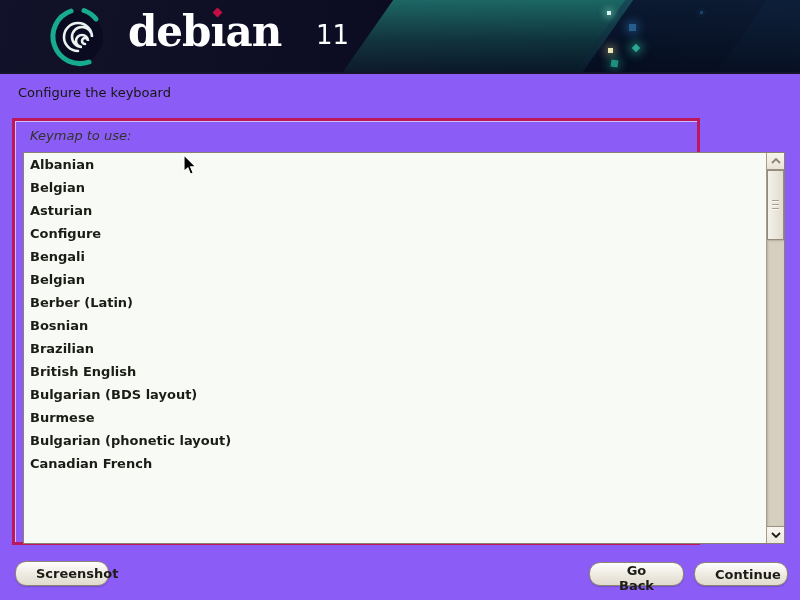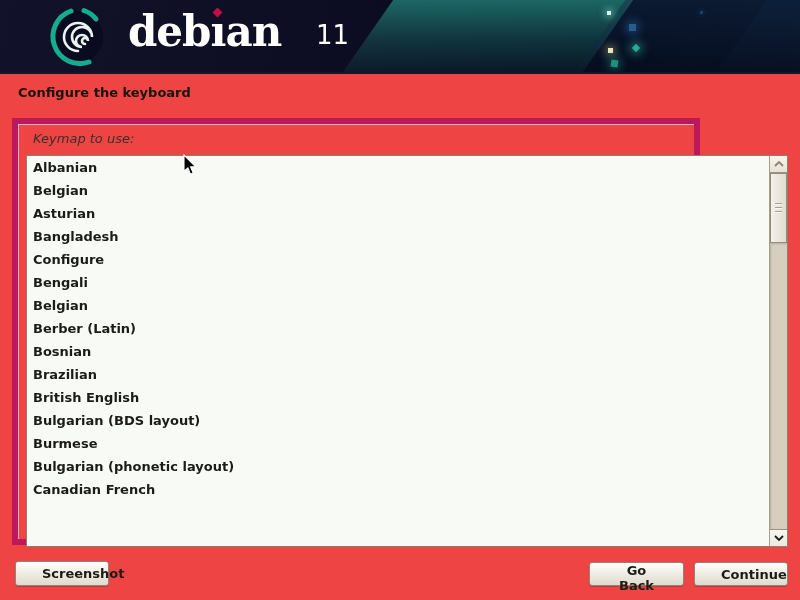--- a/index.html
+++ b/index.html
@@ -1,18 +1,18 @@
 <!DOCTYPE html>
 <html style="--highlight: #10988a;"><head>
 <meta charset="utf-8">
 <style>
   * { margin:0; padding:0; box-sizing:border-box; }
   html,body { width:800px; height:600px; }
   body { font-family:"DejaVu Sans","Liberation Sans",sans-serif; }
-  .screen { position:relative; width:800px; height:600px; background:#ef4444; overflow:hidden; }
+  .screen { position:relative; width:800px; height:600px; background:#8b5cf6; overflow:hidden; }
 
   
   .header { position:absolute; left:0; top:0; width:800px; height:74px;
             background:linear-gradient(100deg,#12122a 0%,#0c0c22 45%,#04091a 78%,#060b1c 100%);
             overflow:hidden; border-bottom:2px solid #15152b; }
   .band { position:absolute; top:-10px; bottom:-10px; transform:skewX(-35deg); }
   .band-teal { left:368px; width:240px;
                background:linear-gradient(to bottom, rgba(35,134,125,.85) 0%, rgba(26,100,98,.45) 55%, rgba(14,56,66,.12) 100%); }
   .band-navy { left:600px; width:230px; background:linear-gradient(to bottom, rgba(18,44,74,.55), rgba(10,26,48,.12)); }
   .band-far  { left:742px; width:130px; background:linear-gradient(to bottom, rgba(16,40,68,.38), rgba(8,20,40,.08)); }
@@ -26,24 +26,24 @@
   .logo-swirl { position:absolute; left:44px; top:5px; }
   .brand { position:absolute; left:128px; top:9px; color:#fff;
            font-family:"DejaVu Serif","Liberation Serif",serif; font-weight:bold;
            font-size:42px; line-height:46px; letter-spacing:-1px; }
   .brand .di { position:relative; }
   .brand .di::after { content:""; position:absolute; left:50%; margin-left:-4px; top:2px;
                       width:7px; height:7px; background:#c40f45; transform:rotate(45deg); }
   .version { position:absolute; left:316px; top:20px; color:#fff; font-size:26px; line-height:30px; font-weight:normal; }
 
   
-  .page-title { position:absolute; left:18px; top:85px; font-size:13px; font-weight:bold; color:#16160f; }
+  .page-title { position:absolute; left:18px; top:85px; font-size:13px; font-weight:normal; color:#16160f; }
 
   .frame { position:absolute; left:12px; top:118px; width:688px; height:427px;
-           border:6px solid #be185d; box-shadow:inset 1px 1px 0 rgba(255,255,255,.6); }
+           border:3px solid #be185d; box-shadow:inset 1px 1px 0 rgba(255,255,255,.6); }
   .frame-label { position:absolute; left:15px; top:7px; font-size:13px; font-style:italic; color:#33332b; }
 
   .listbox { position:absolute; left:8px; top:31px; width:762px; height:392px;
              border:1px solid #8a8170; background:#f7faf5; }
   .rows { position:absolute; left:0; top:0; right:18px; bottom:0; overflow:hidden; }
   .row { height:23px; line-height:23px; padding-left:6px; font-size:13px; font-weight:bold;
          color:#1c1c17; white-space:nowrap; cursor:default; }
   .row.selected { background:var(--highlight,#10988a); color:#ffffff;
                   outline:1px dotted #cfeee8; outline-offset:-2px; }
 
@@ -57,24 +57,24 @@
            background:linear-gradient(90deg,#f4f1ea,#e1dccf); border:1px solid #948b7a; }
   .grip { position:absolute; left:4px; right:4px; top:29px; height:11px;
           background:repeating-linear-gradient(to bottom,#ab9f8a 0 1px,rgba(255,255,255,.7) 1px 2px,transparent 2px 4px); }
   .sbtrack { position:absolute; left:0; right:0; top:87px; bottom:17px;
              box-shadow:inset 1px 1px 2px rgba(90,80,60,.25); }
 
   
   .cursor { position:absolute; left:183px; top:154px; }
 
   
-  .btn { position:absolute; height:25px; border:1px solid #8e8676; border-radius:3px;
+  .btn { position:absolute; height:25px; border:1px solid #8e8676; border-radius:11px;
          background:linear-gradient(#ffffff,#f0ede4 45%,#e0dbce);
          font-family:"DejaVu Sans","Liberation Sans",sans-serif;
-         font-size:13px; font-weight:bold; color:#1c1c17; padding:0 26px;
+         font-size:13px; font-weight:bold; color:#1c1c17; padding:0 20px;
          box-shadow:0 1px 1px rgba(0,0,0,.18); cursor:pointer; }
   .btn-screenshot { left:15px; top:561px; width:94px; }
   .btn-goback { left:589px; top:562px; width:95px; height:24px; }
   .btn-continue { left:694px; top:562px; width:94px; height:24px; }
 </style>
 </head>
 <body>
 
 <div class="screen">
 
@@ -103,21 +103,20 @@
   <div class="page-title">Configure the keyboard</div>
 
   <div class="frame">
     <div class="frame-label">Keymap to use:</div>
 
     <div class="listbox">
       <div class="rows" id="keymap-rows">
           <div class="row">Albanian</div>
           <div class="row">Belgian</div>
           <div class="row">Asturian</div>
-          <div class="row">Bangladesh</div>
           <div class="row">Configure</div>
           <div class="row">Bengali</div>
           <div class="row">Belgian</div>
           <div class="row">Berber (Latin)</div>
           <div class="row">Bosnian</div>
           <div class="row">Brazilian</div>
           <div class="row">British English</div>
           <div class="row">Bulgarian (BDS layout)</div>
           <div class="row">Burmese</div>
           <div class="row">Bulgarian (phonetic layout)</div>

